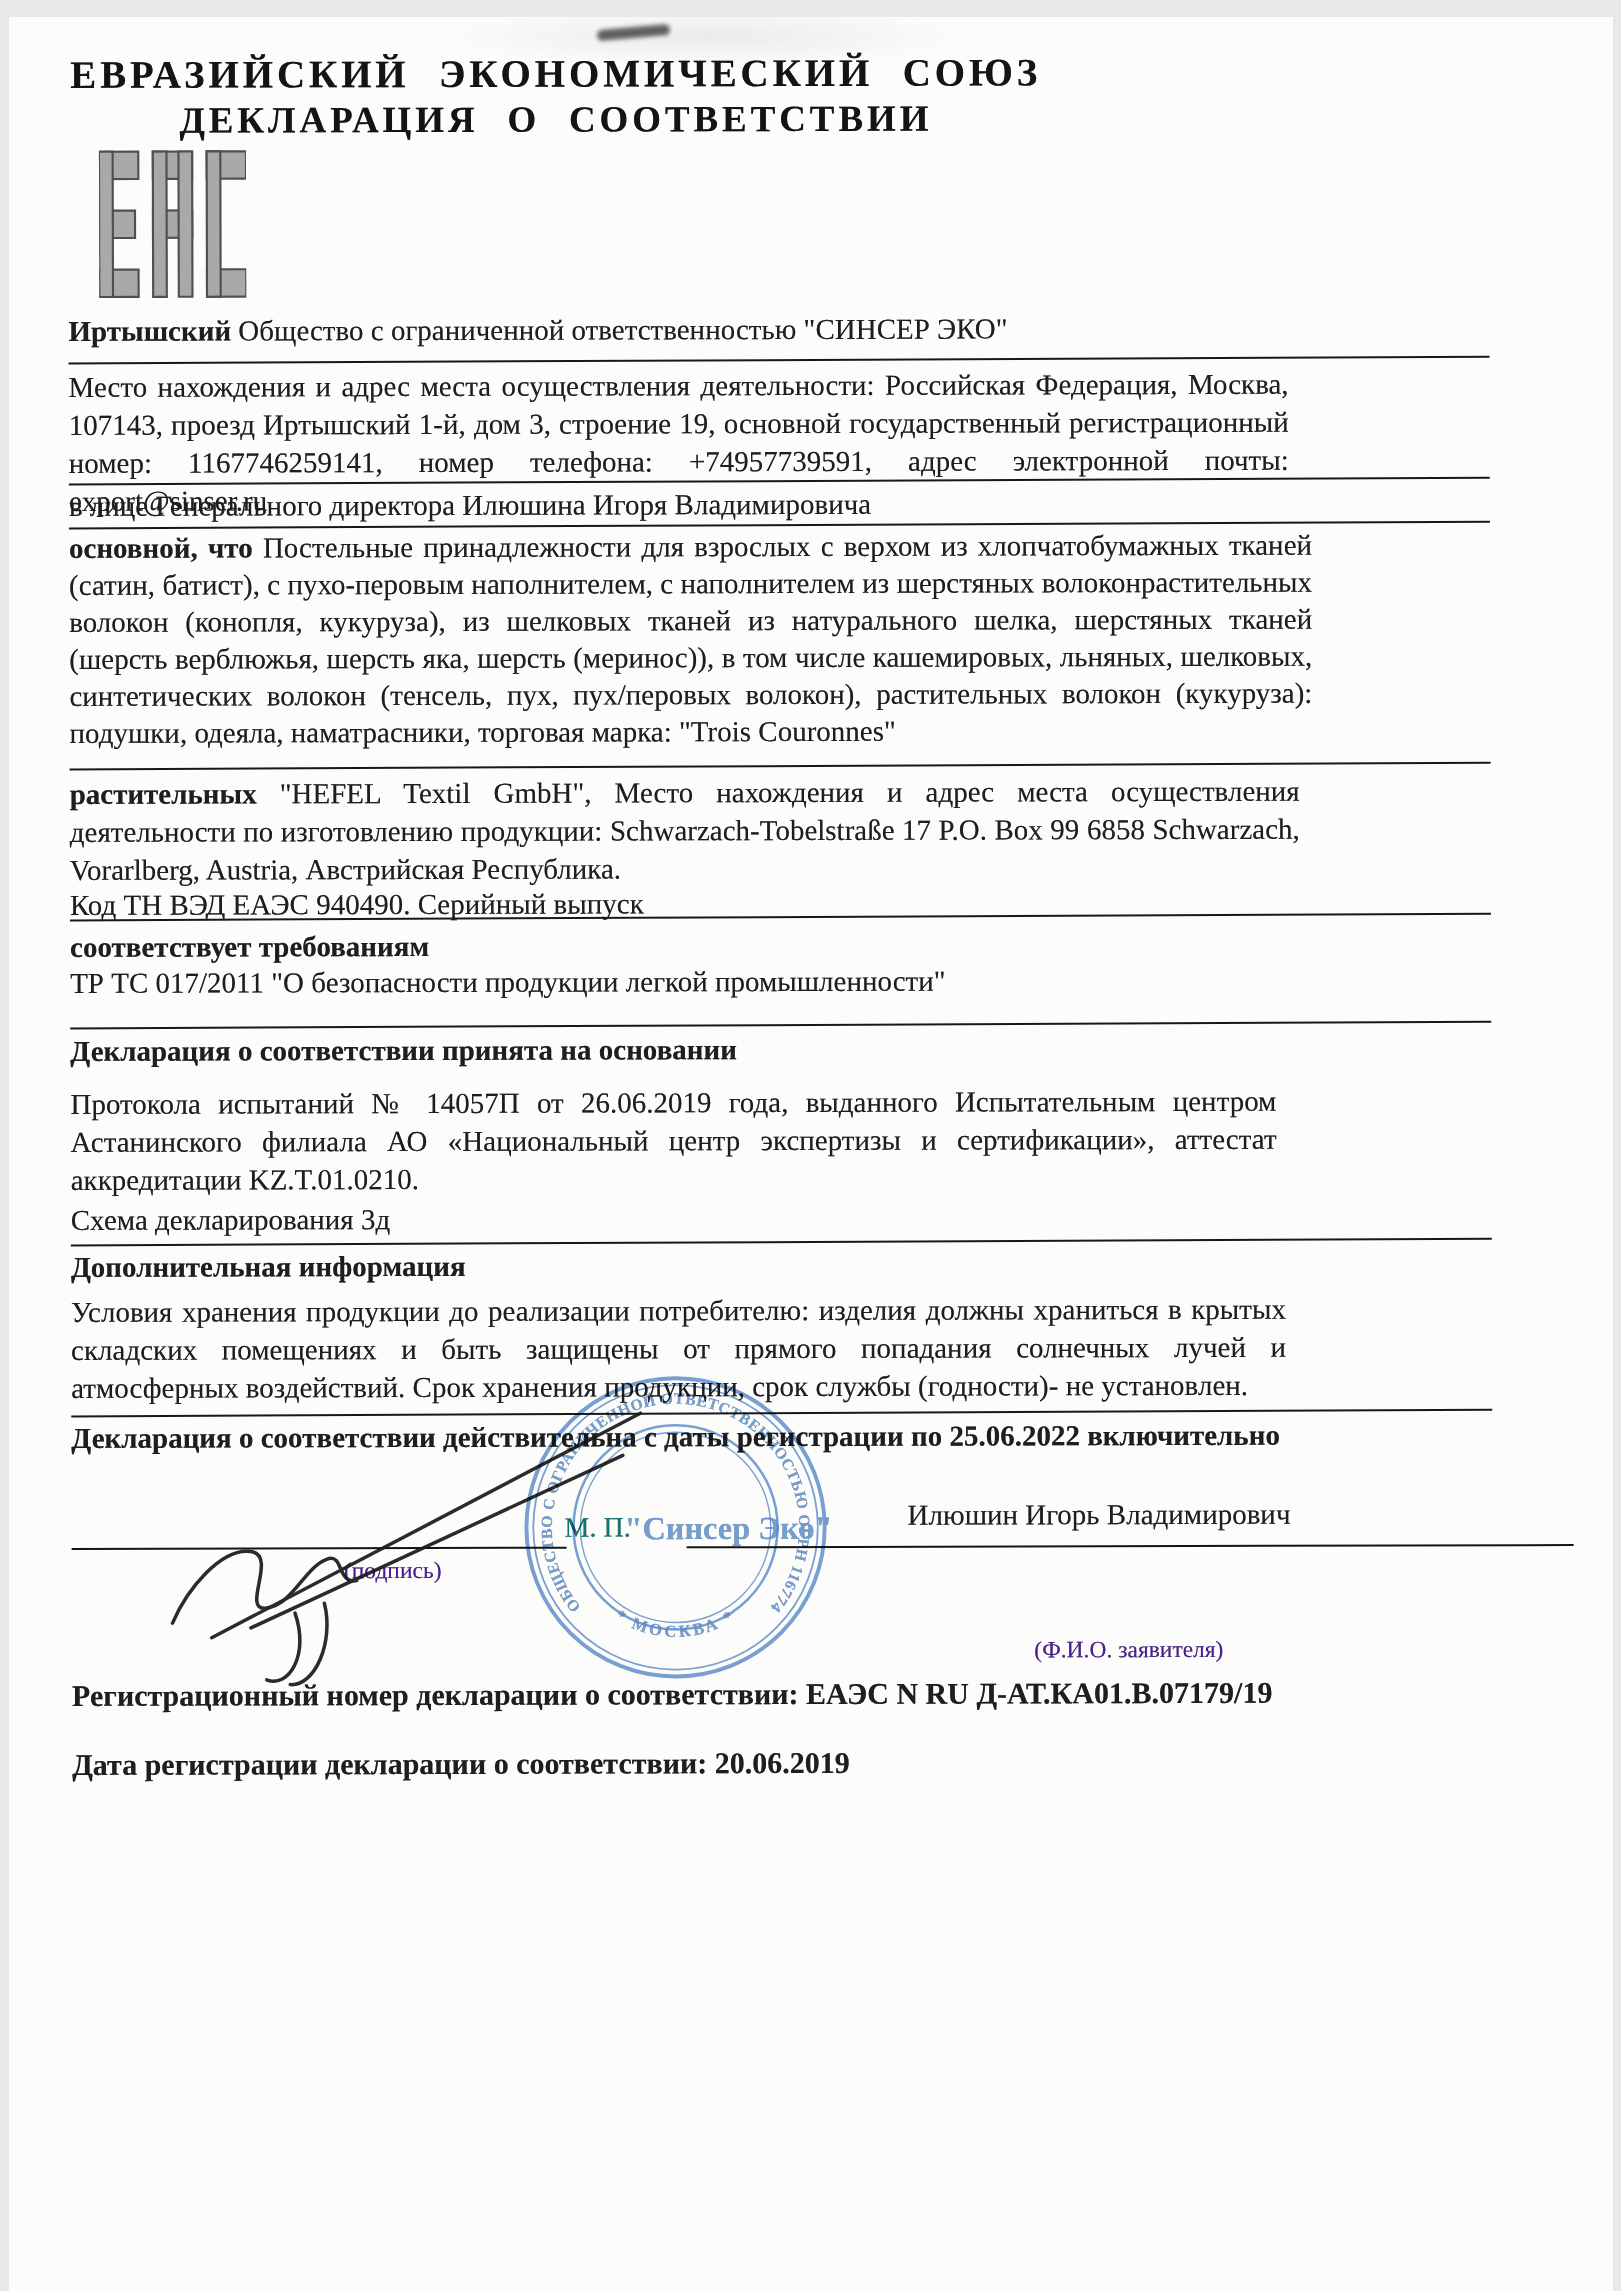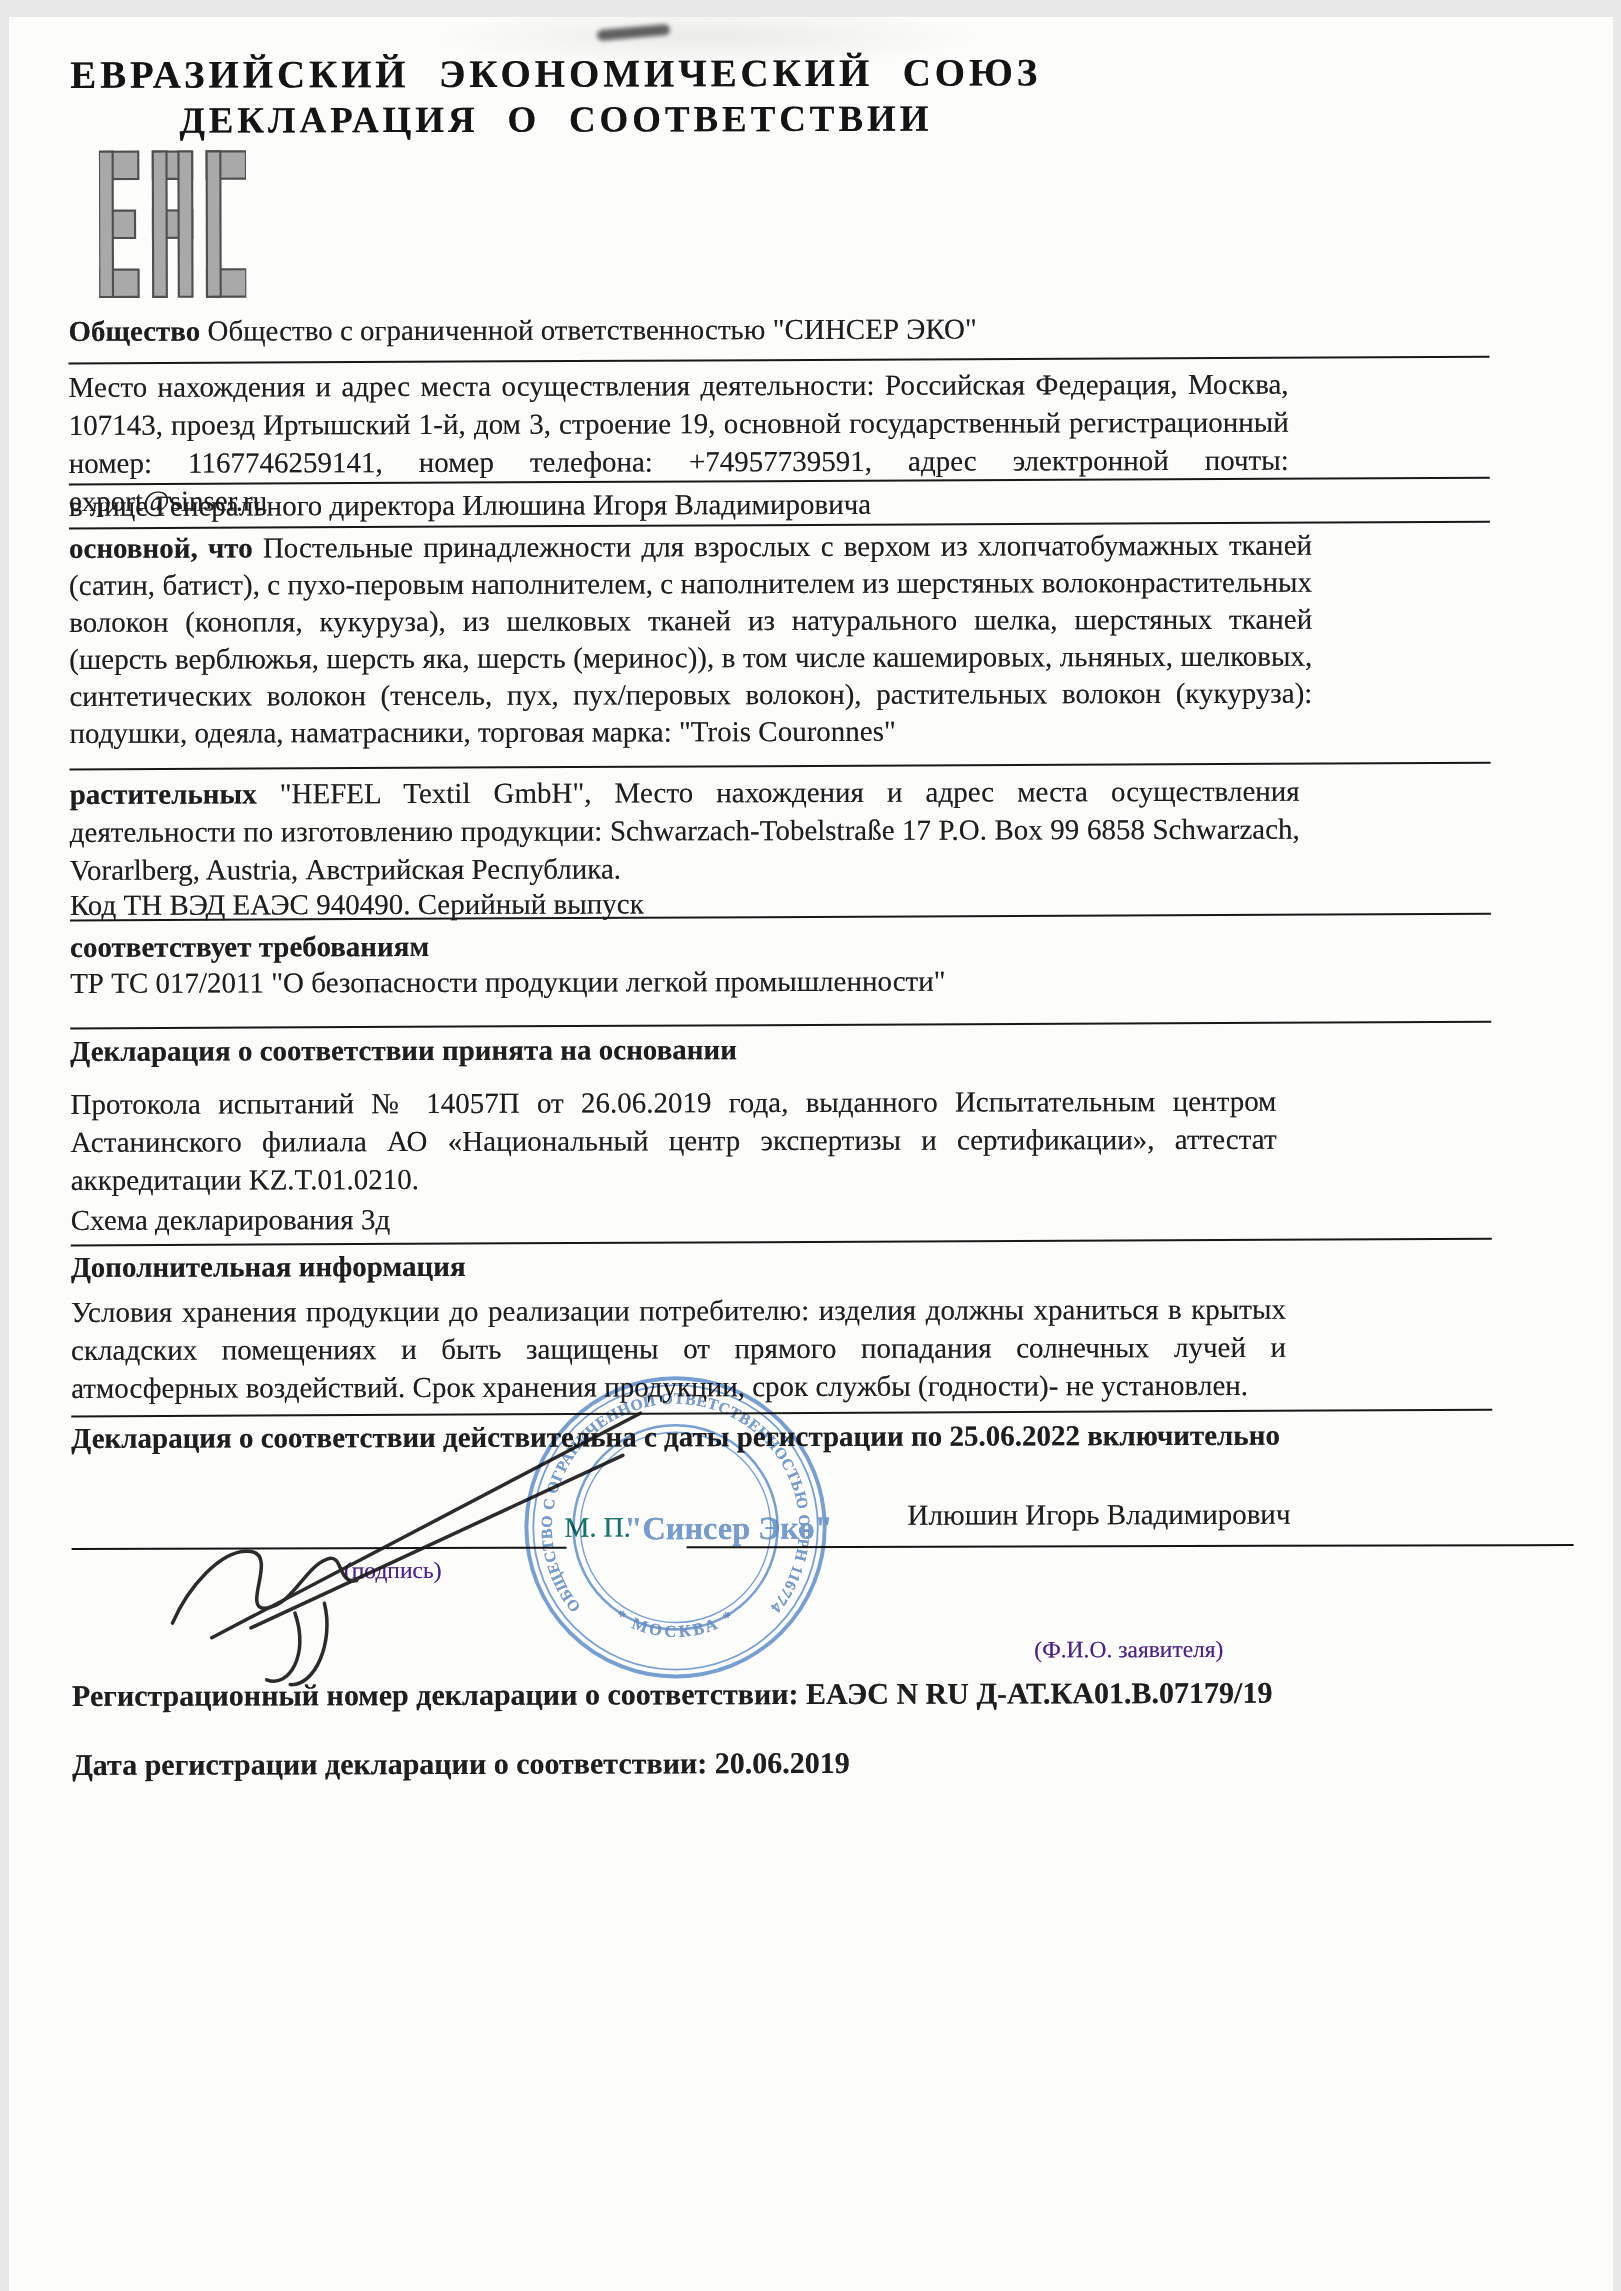--- a/index.html
+++ b/index.html
@@ -64,21 +64,21 @@
           <path d="M63,0 h16 v170 h-16 z"></path>
           <path d="M93,0 h16 v170 h-16 z"></path>
 
         <path d="M126,0 h46 v32 h-46 z"></path>
           <path d="M126,138 h46 v32 h-46 z"></path>
           <path d="M126,0 h16 v170 h-16 z"></path>
       </g>
     </svg>
 
     <div class="abs line" style="top:294px;">
-      <span class="b">Общество</span>
+      <span class="b">Иртышский</span>
       <span>Общество с ограниченной ответственностью "СИНСЕР ЭКО"</span>
     </div>
     <div class="abs rule" style="top:342px;"></div>
 
     <div class="abs par" style="top:349px;width:1220px;">Место нахождения и адрес места осуществления деятельности: Российская Федерация, Москва, 107143, проезд Иртышский 1-й, дом 3, строение 19, основной государственный регистрационный номер: 1167746259141, номер телефона: +74957739591, адрес электронной почты: export@sinser.ru</div>
     <div class="abs rule" style="top:463px;"></div>
 
     <div class="abs line" style="top:469px;">в лице Генерального директора Илюшина Игоря Владимировича</div>
     <div class="abs rule" style="top:507px;"></div>
 

